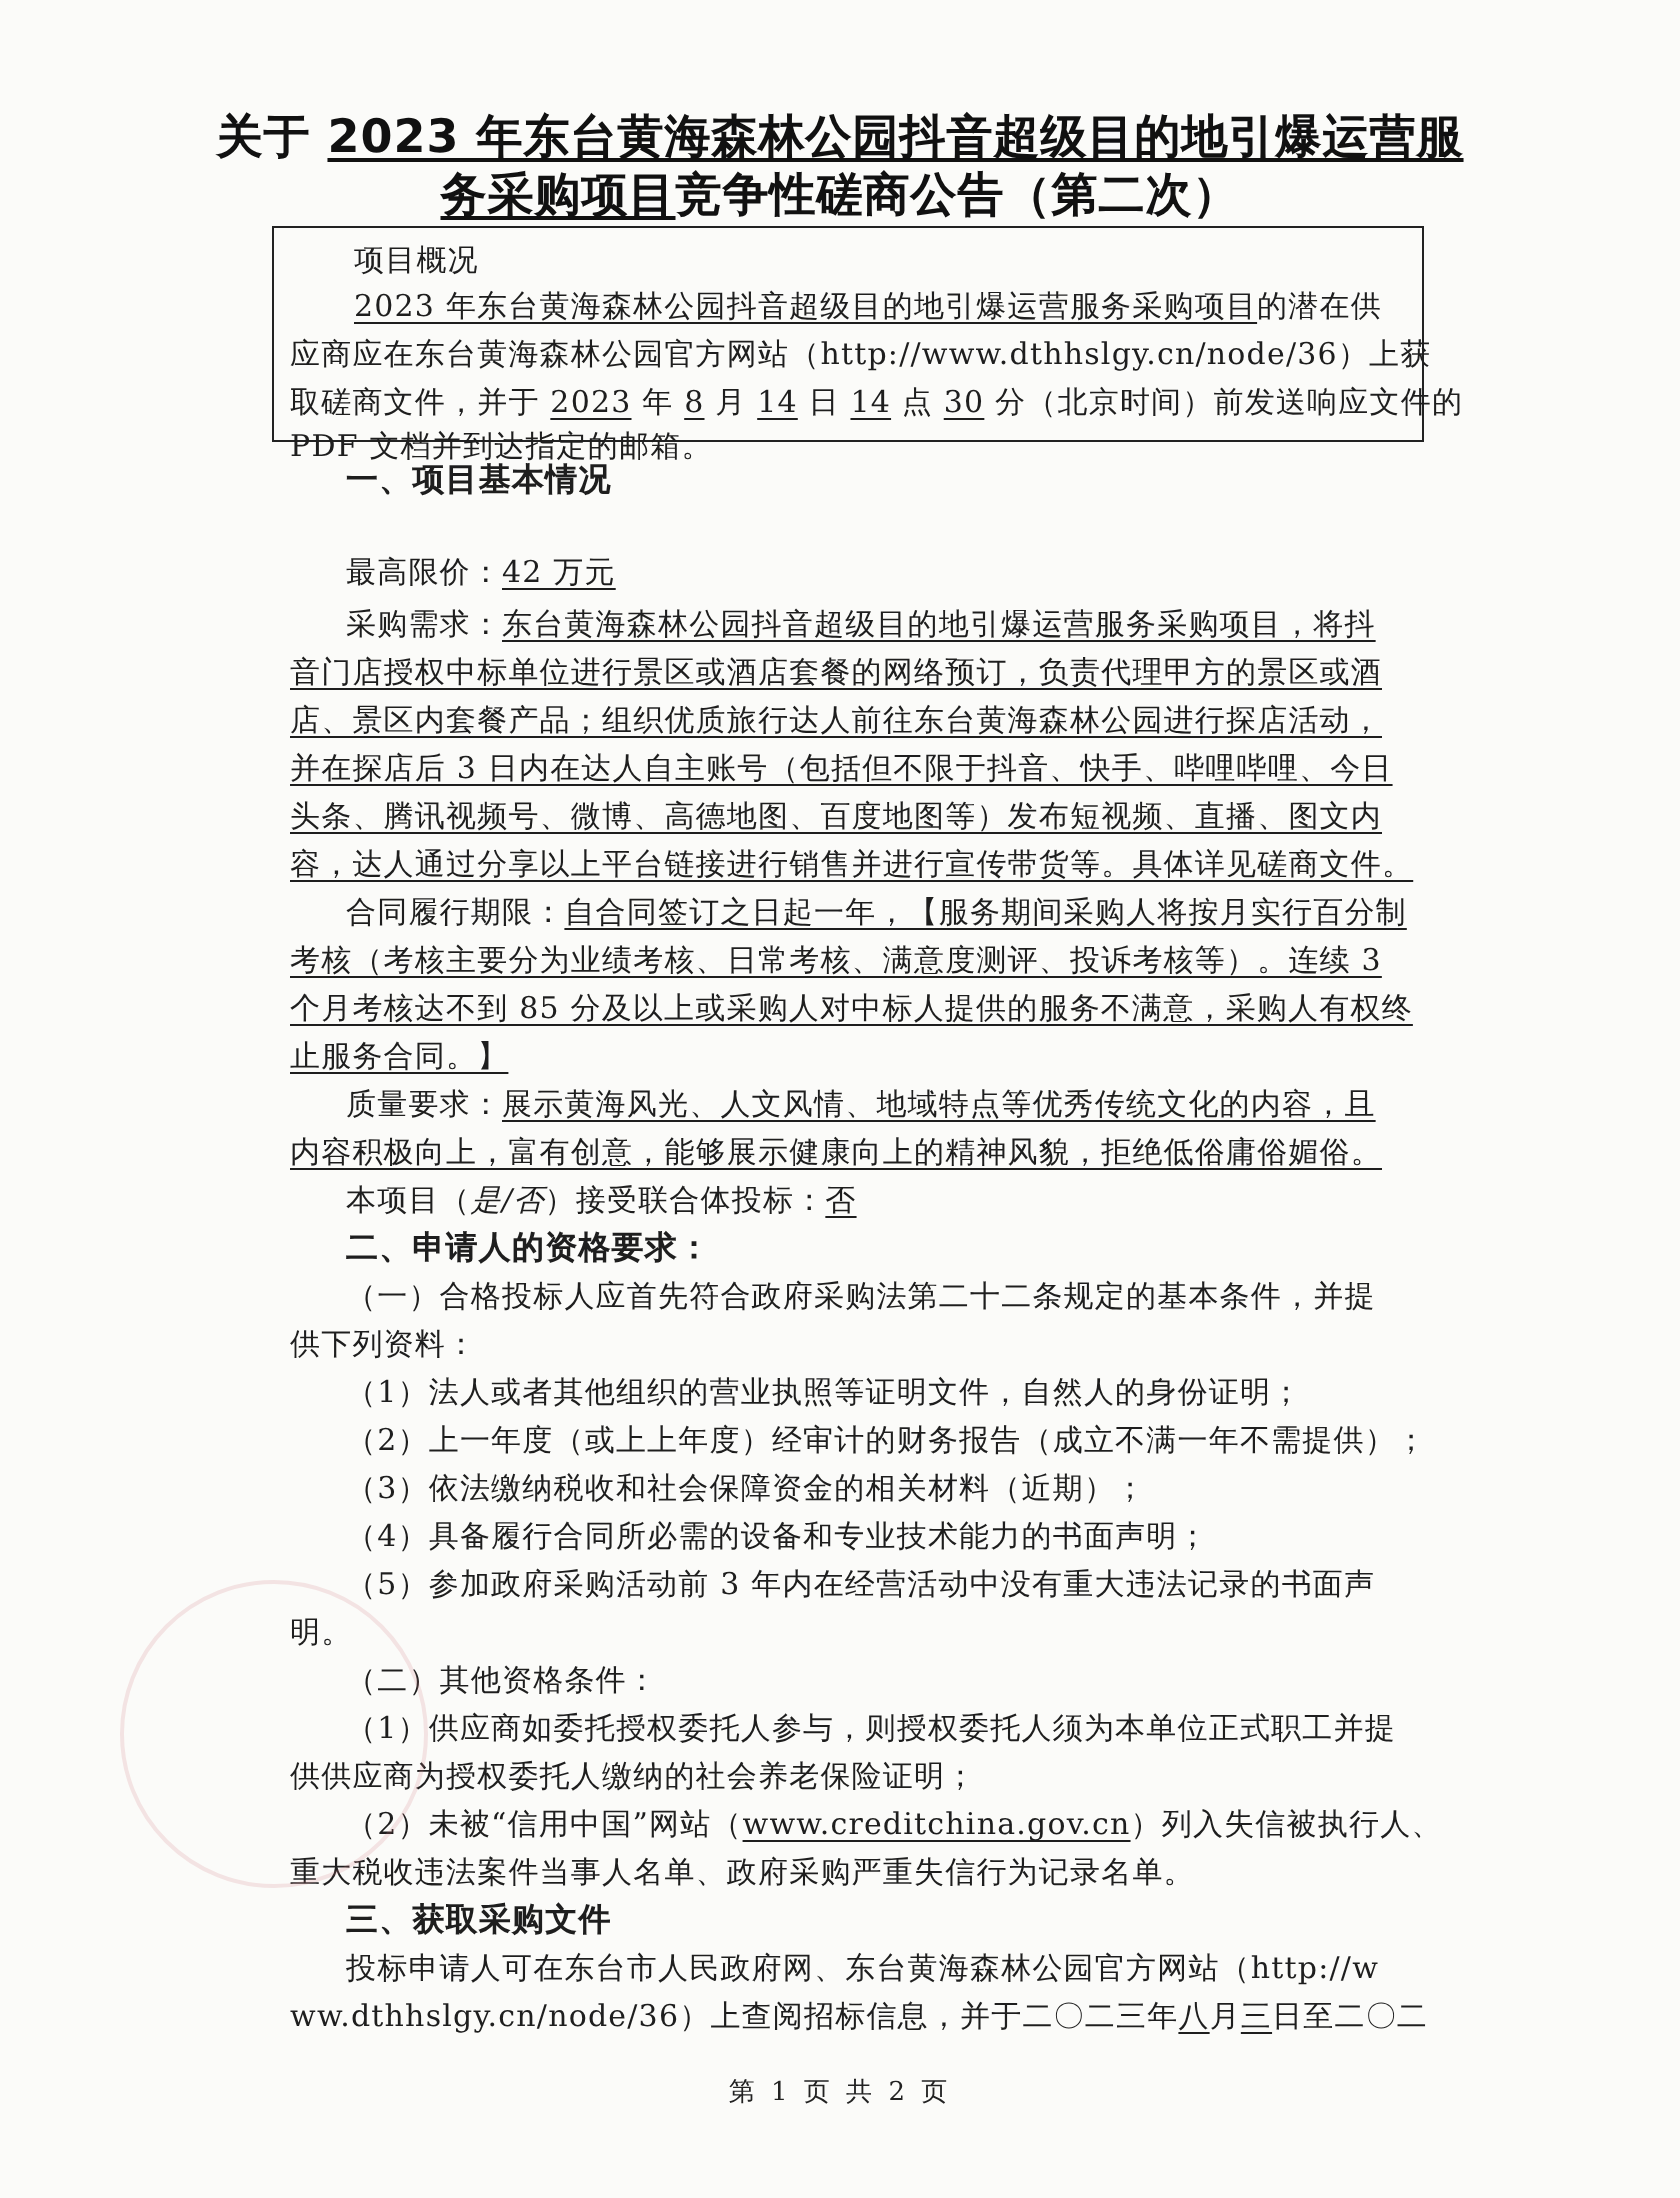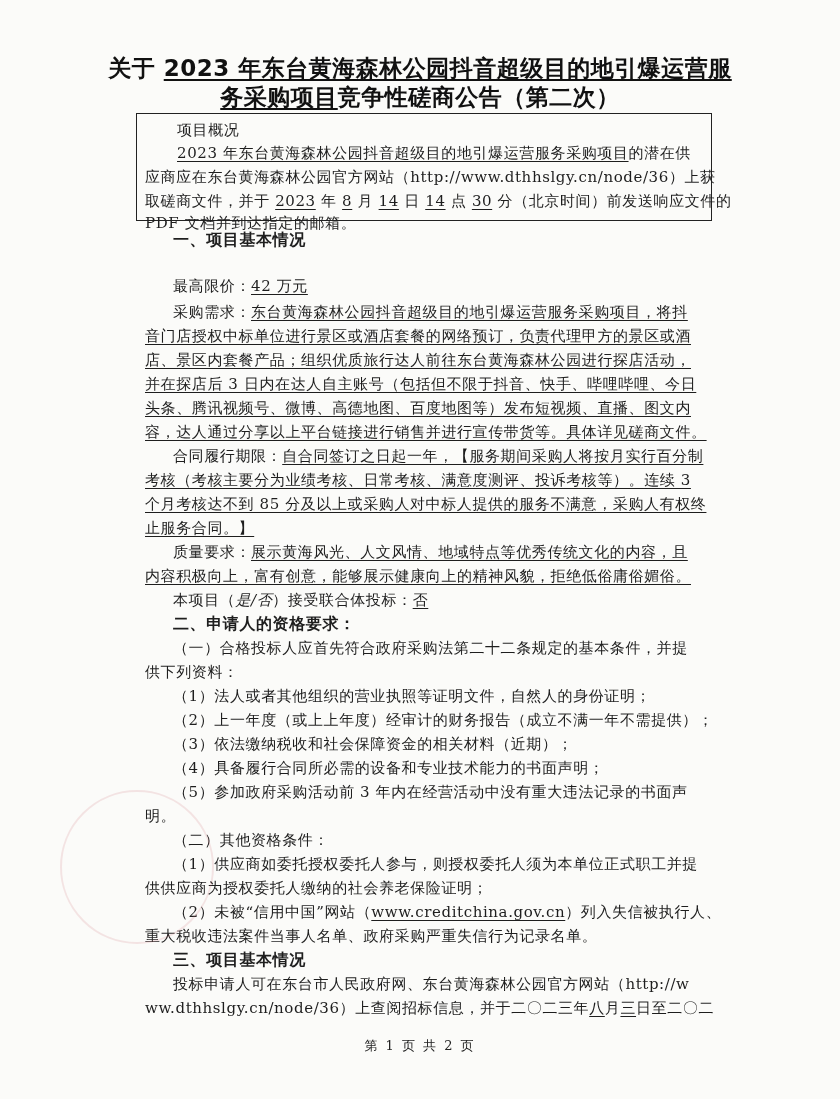--- a/index.html
+++ b/index.html
@@ -88,20 +88,20 @@
   <div class="line ind" style="top:734px">（3）依法缴纳税收和社会保障资金的相关材料（近期）；</div>
   <div class="line ind" style="top:758px">（4）具备履行合同所必需的设备和专业技术能力的书面声明；</div>
   <div class="line ind" style="top:782px">（5）参加政府采购活动前 3 年内在经营活动中没有重大违法记录的书面声</div>
   <div class="line" style="top:806px">明。</div>
   <div class="line ind" style="top:830px">（二）其他资格条件：</div>
   <div class="line ind" style="top:854px">（1）供应商如委托授权委托人参与，则授权委托人须为本单位正式职工并提</div>
   <div class="line" style="top:878px">供供应商为授权委托人缴纳的社会养老保险证明；</div>
   <div class="line ind" style="top:902px"><span>（2）未被“信用中国”网站（</span><span class="u">www.creditchina.gov.cn</span><span>）列入失信被执行人、</span></div>
   <div class="line" style="top:926px">重大税收违法案件当事人名单、政府采购严重失信行为记录名单。</div>
 
-  <div class="line ind h" style="top:950px">三、项目基本情况</div>
+  <div class="line ind h" style="top:950px">三、获取采购文件</div>
   <div class="line ind" style="top:974px">投标申请人可在东台市人民政府网、东台黄海森林公园官方网站（http://w</div>
   <div class="line" style="top:998px"><span>ww.dthhslgy.cn/node/36）上查阅招标信息，并于二〇二三年</span><span class="u">八</span><span>月</span><span class="u">三</span><span>日至二〇二</span></div>
 
   <div class="stamp"></div>
 
   <div class="footer">第 1 页 共 2 页</div>
 </div>
 
 </body></html>

